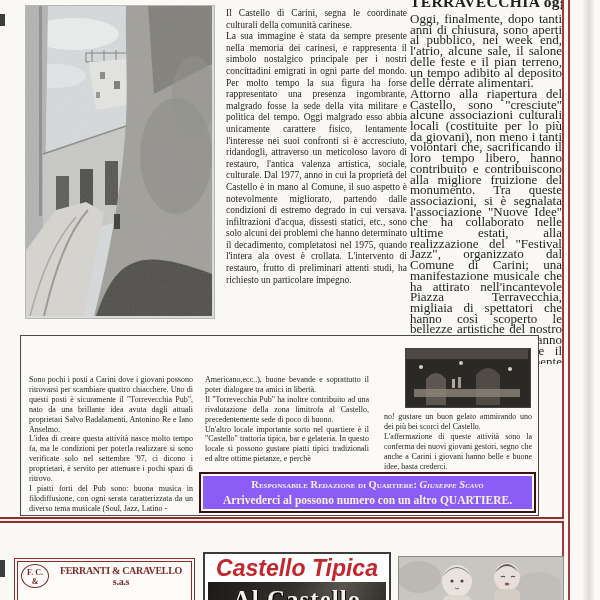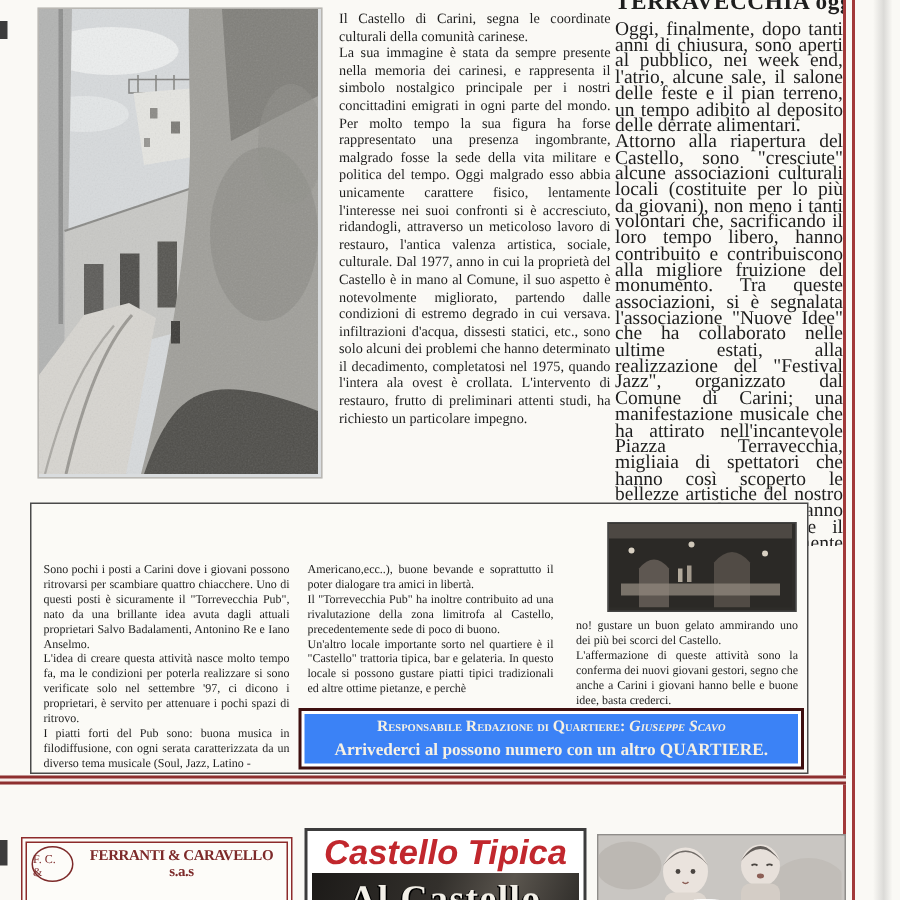--- a/index.html
+++ b/index.html
@@ -34,35 +34,35 @@
       text-align:justify;white-space:pre-line;}
   .bar-col1{left:8px;}
   .bar-col2{left:184px;}
   .bar-col3{left:363px;top:76px;width:148px;}
   .pub-photo{position:absolute;left:384px;top:12px;width:124px;height:58px;
       border:1px solid #444;background:#2e2c29;}
 
   
   .banner{position:absolute;left:178px;top:136px;width:337px;height:41px;
       border:2px solid #3f0f0f;background:#fff;padding:2px;box-sizing:border-box;}
-  .banner-inner{width:100%;height:100%;background:#3b82f6;color:#f6f1e4;text-align:center;}
+  .banner-inner{width:100%;height:100%;background:#8b5cf6;color:#f6f1e4;text-align:center;}
   .banner-line1{font-variant:small-caps;font-weight:bold;font-size:10.5px;line-height:17px;white-space:nowrap;}
   .banner-name{font-style:italic;}
   .banner-line2{font-weight:bold;font-size:11.5px;line-height:14px;white-space:nowrap;}
 
   .red-rule{position:absolute;left:0;top:517px;width:564px;height:6px;box-sizing:border-box;
       border-top:2px solid #8d2f2f;border-bottom:2px solid #8d2f2f;background:#f4ece8;}
 
   
   .ad1{position:absolute;left:14px;top:558px;width:181px;height:70px;
       border:1px solid #8d2b2b;background:#fdfcf9;padding:2px;box-sizing:border-box;}
   .ad1-inner{border:1px solid #8d2b2b;padding:2px 3px;height:100%;box-sizing:border-box;}
   .ad1-head{display:flex;align-items:center;gap:5px;}
   .ad1-logo{flex:0 0 auto;width:28px;height:24px;border:1.5px solid #7d2a2a;border-radius:50%;
-      color:#7d2a2a;font-size:8px;font-weight:normal;line-height:1.15;padding-top:3px;box-sizing:border-box;}
+      color:#7d2a2a;font-size:8px;font-weight:bold;text-align:center;line-height:1.15;padding-top:3px;box-sizing:border-box;}
   .ad1-title{color:#7d2a2a;font-weight:bold;text-align:center;flex:1;}
   .ad1-t1{font-size:10.5px;letter-spacing:.2px;}
   .ad1-t2{font-size:10px;letter-spacing:-.3px;}
 
   .ad2{position:absolute;left:203px;top:552px;width:188px;height:80px;
       border:2px solid #3c3c3c;background:#fff;box-sizing:border-box;}
   .ad2-title{color:#c1272d;font-family:"Liberation Sans",sans-serif;font-weight:bold;
       font-style:italic;font-size:23px;text-align:center;line-height:28px;white-space:nowrap;}
   .ad2-photo{margin:0 3px 3px;height:44px;position:relative;
       background:linear-gradient(110deg,#1c1a18 0%,#33302c 45%,#5a554e 70%,#2a2825 100%);}

